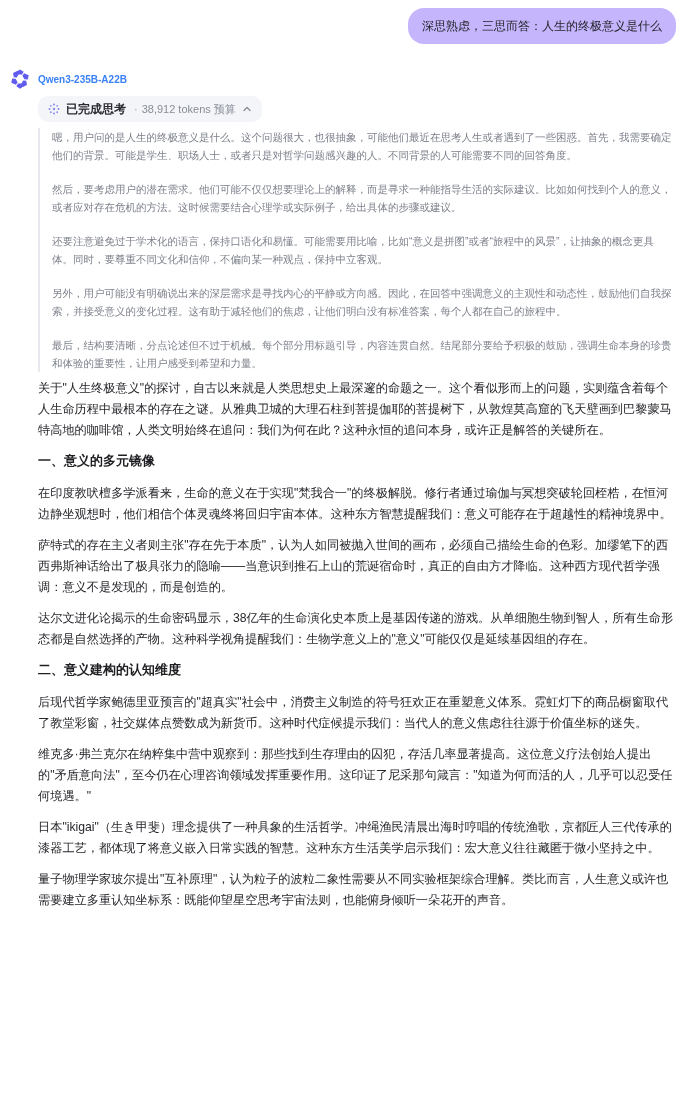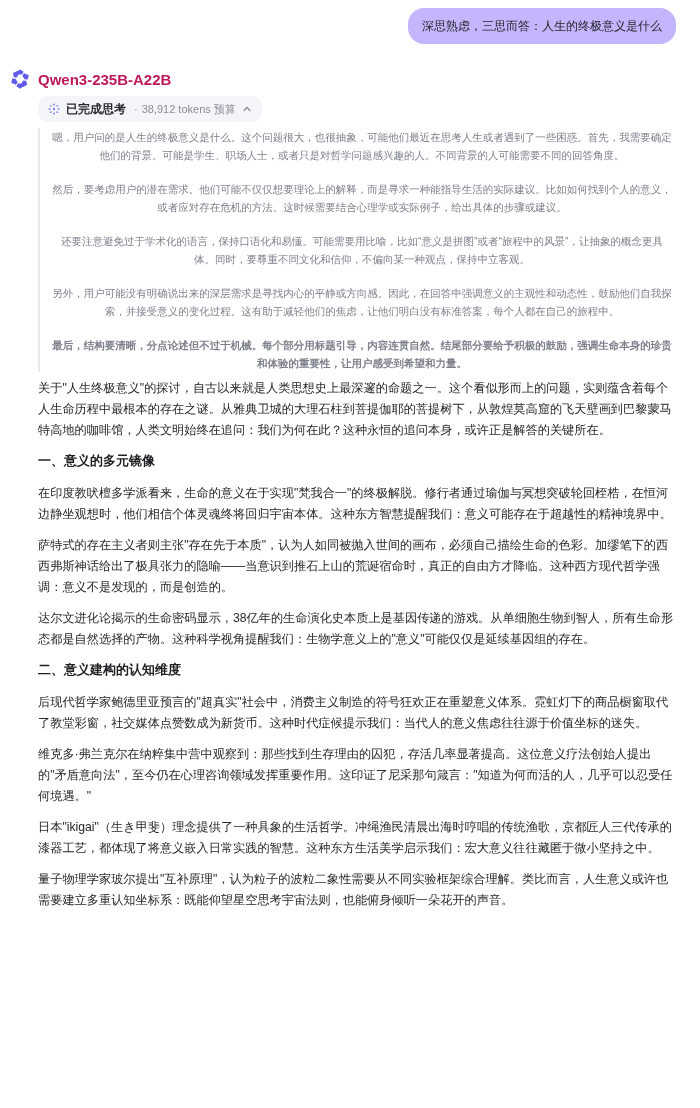--- a/index.html
+++ b/index.html
@@ -8,41 +8,41 @@
 
   .user-row { position: absolute; top: 8px; right: 24px; }
   .user-bubble {
     background: #c4b5fd; border-radius: 16px; padding: 9px 14px;
     font-size: 12px; color: #26262b; line-height: 18px; white-space: nowrap;
   }
 
   .assistant { position: absolute; top: 66px; left: 8px; right: 16px; }
   .assistant-head { display: flex; align-items: center; height: 26px; }
   .logo { width: 24px; height: 24px; margin-right: 6px; display: flex; align-items: center; justify-content: center; }
-  .model-name { font-size: 15px; font-weight: bold; color: #be185d; }
+  .model-name { font-size: 10px; font-weight: bold; color: #3b82f6; }
 
   .think-badge {
     display: inline-flex; align-items: center; margin-left: 30px; margin-top: 4px;
     height: 26px; padding: 0 10px; background: #f4f5f9; border-radius: 10px;
     font-size: 12px;
   }
   .think-icon { width: 12px; height: 12px; margin-right: 6px; }
   .think-label { color: #2a2a30; font-weight: bold; margin-right: 4px; }
   .think-sep { color: #a0a3ad; margin: 0 4px; font-size: 11px; }
   .think-tokens { color: #8a8d96; font-size: 11px; }
   .chevron { margin-left: 6px; width: 10px; height: 10px; }
 
   .thoughts {
     margin-left: 30px; margin-top: 6px; border-left: 2px solid #e7e8ee;
     padding-left: 12px; padding-right: 12px;
   }
   .thoughts p {
-    font-size: 10.5px; line-height: 18px; color: #7d808b; margin-bottom: 16px; text-align: center;
+    font-size: 10.5px; line-height: 18px; color: #7d808b; margin-bottom: 16px;
   }
-  .thoughts p:last-child { margin-bottom: 4px; font-weight: bold; }
+  .thoughts p:last-child { margin-bottom: 4px; }
 
   .answer { margin-left: 30px; margin-top: 6px; padding-right: 4px; }
   .answer p { font-size: 12.2px; line-height: 21px; color: #26262b; margin-bottom: 10px; }
   .answer h3 { font-size: 13px; font-weight: bold; color: #1f1f23; margin: 6px 0 12px 0; line-height: 20px; }
 </style>
 </head>
 <body>
 
 <div class="user-row">
   <div class="user-bubble">深思熟虑，三思而答：人生的终极意义是什么</div>

